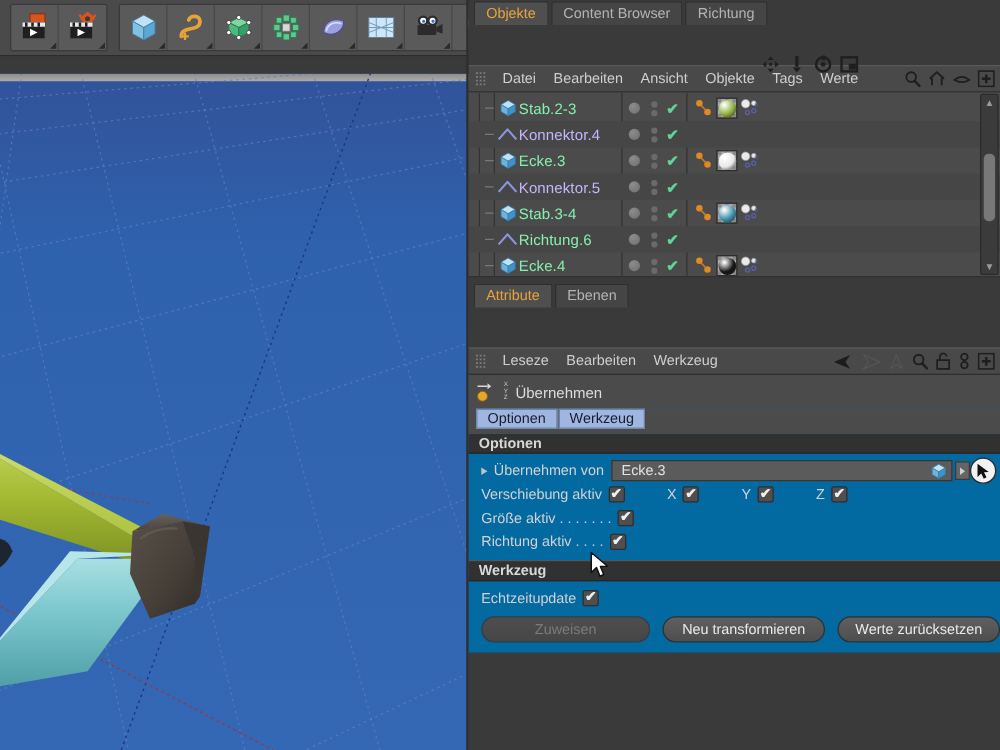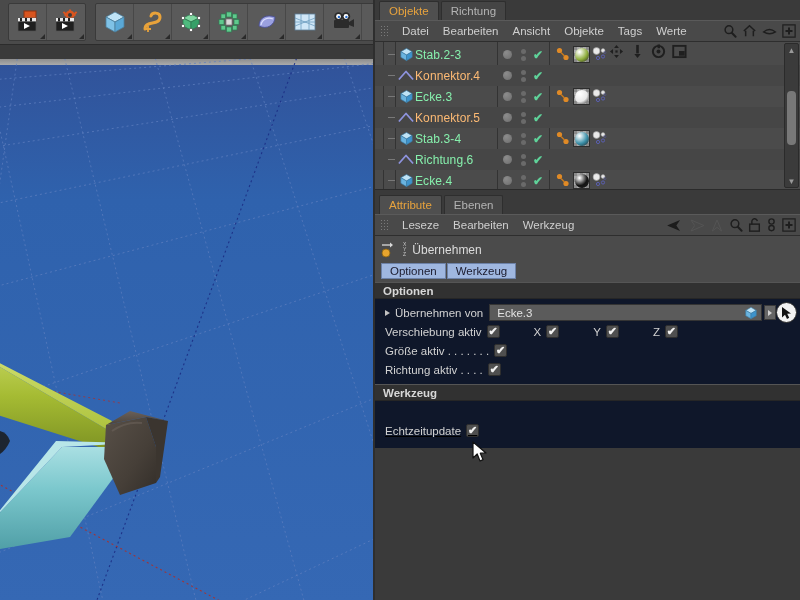--- a/index.html
+++ b/index.html
@@ -95,20 +95,21 @@
   .tab.active { color: #e8a33d; background: #4f4f4f; }
 
   
   .menubar {
     display: flex; align-items: center;
     height: 22px;
     background: #494949;
     border-top: 1px solid #5a5a5a;
     border-bottom: 1px solid #2e2e2e;
     padding-left: 2px;
+    margin-top: 32px;
   }
   .menubar .grip {
     width: 9px; height: 12px;
     margin: 0 6px 0 3px;
     background-image: radial-gradient(#7a7a7a 0.7px, transparent 0.8px);
     background-size: 3px 3px;
   }
   .menu-item {
     font-size: 11.5px; color: #cfcfcf;
     padding: 0 7px; line-height: 22px;
@@ -136,21 +137,21 @@
     display: flex; align-items: center;
     cursor: pointer;
   }
   .obj-row.alt { background: #464646; }
   .obj-row .tree { width: 22px; height: 21px; position: relative; }
   .obj-row .tree::before {
     content:''; position:absolute; left: 13px; top: 10px; width: 7px; height: 1px; background:#787878;
   }
   .obj-icon { width: 18px; display: flex; justify-content: center; align-items: center; }
   .obj-name { font-size: 12px; color: #86efac; white-space: nowrap; letter-spacing: .1px; }
-  .obj-name.sel { color: #fdba74; }
+  .obj-name.sel { color: #c4b5fd; }
   .dot-toggle {
     position: absolute; left: 128px; width: 9px; height: 9px; border-radius: 50%;
     background: radial-gradient(circle at 35% 30%, #8c8c8c, #6e6e6e);
   }
   .dot-pair { position: absolute; left: 146px; display: flex; flex-direction: column; gap: 2px; }
   .dot-pair i { width: 5px; height: 5px; border-radius: 50%; background: #6a6a6a; display:block; }
   .chk-green { position: absolute; left: 158px; font-size: 12px; color: #5fd39a; font-weight: bold; }
   .tags { position: absolute; left: 180px; display: flex; align-items: center; gap: 2px; }
   .sphere-tag {
     width: 17px; height: 17px;
@@ -180,21 +181,21 @@
   
   #attr-manager { position: relative; }
   .section-head {
     height: 17px; line-height: 17px;
     background: #313131;
     color: #d8d8d8; font-size: 11.5px; font-weight: bold;
     padding-left: 8px;
     border-top: 1px solid #555;
     border-bottom: 1px solid #262626;
   }
-  .attr-body { background: #0f172a; }
+  .attr-body { background: #0369a1; }
 
   .obj-header {
     display: flex; align-items: center; height: 27px; padding-left: 6px;
     background: #4b4b4b;
   }
   .obj-header .label { font-size: 12px; color: #dcdcdc; margin-left: 6px; }
   .xyz-mini { font-size: 5px; line-height: 5.2px; color: #c9c9c9; margin-left: 2px; }
 
   .subtabs { display: flex; padding-left: 6px; background: #4b4b4b; padding-bottom: 3px; }
   .subtab {
@@ -494,20 +495,21 @@
       </div>
     </div>
   </div>
 
   <div class="divider-v"></div>
 
   <div id="right-panel">
 
     <div class="tabstrip">
       <div class="tab active">Objekte</div>
+      <div class="tab">Content Browser</div>
       <div class="tab">Richtung</div>
     </div>
 
     <div class="menubar">
       <div class="grip"></div>
       <div class="menu-item">Datei</div>
       <div class="menu-item">Bearbeiten</div>
       <div class="menu-item">Ansicht</div>
       <div class="menu-item">Objekte</div>
       <div class="menu-item">Tags</div>
@@ -840,25 +842,30 @@
     <span class="cbox">✔</span>
             </div>
             <div class="form-row">
               <span class="form-label">Richtung aktiv  . . . .</span>
     <span class="cbox">✔</span>
             </div>
           </div>
       </div>
 
       <div class="section-head">Werkzeug</div>
-      <div style="padding:20px 0 8px 0;text-decoration:underline;">
+      <div style="padding:4px 0 8px 0;">
         <div class="form-row">
           <span class="form-label">Echtzeitupdate</span>
           <span class="cbox">✔</span>
         </div>
+        <div class="btn-row">
+          <div class="c4d-btn disabled" style="width:138px;">Zuweisen</div>
+          <div class="c4d-btn" style="width:130px;">Neu transformieren</div>
+          <div class="c4d-btn" style="width:130px;">Werte zurücksetzen</div>
+        </div>
       </div>
     </div>
   </div>
 
   <svg id="cursor" width="18" height="24" viewBox="0 0 18 24" style="left: 472px; top: 441px;">
     <polygon points="1,1 1,17 5.2,13 8,20 11,18.6 8.3,12.2 14,12" fill="#fff" stroke="#111" stroke-width="1.2" stroke-linejoin="round"></polygon>
   </svg>
 </div>
 
 </body></html>

